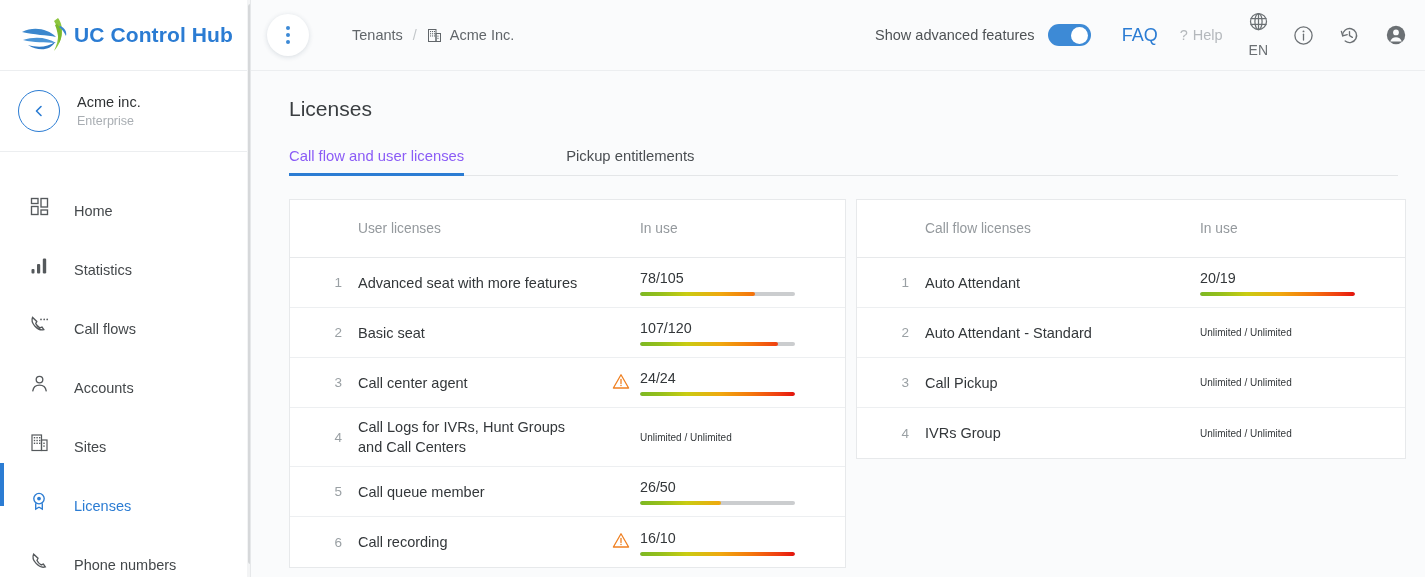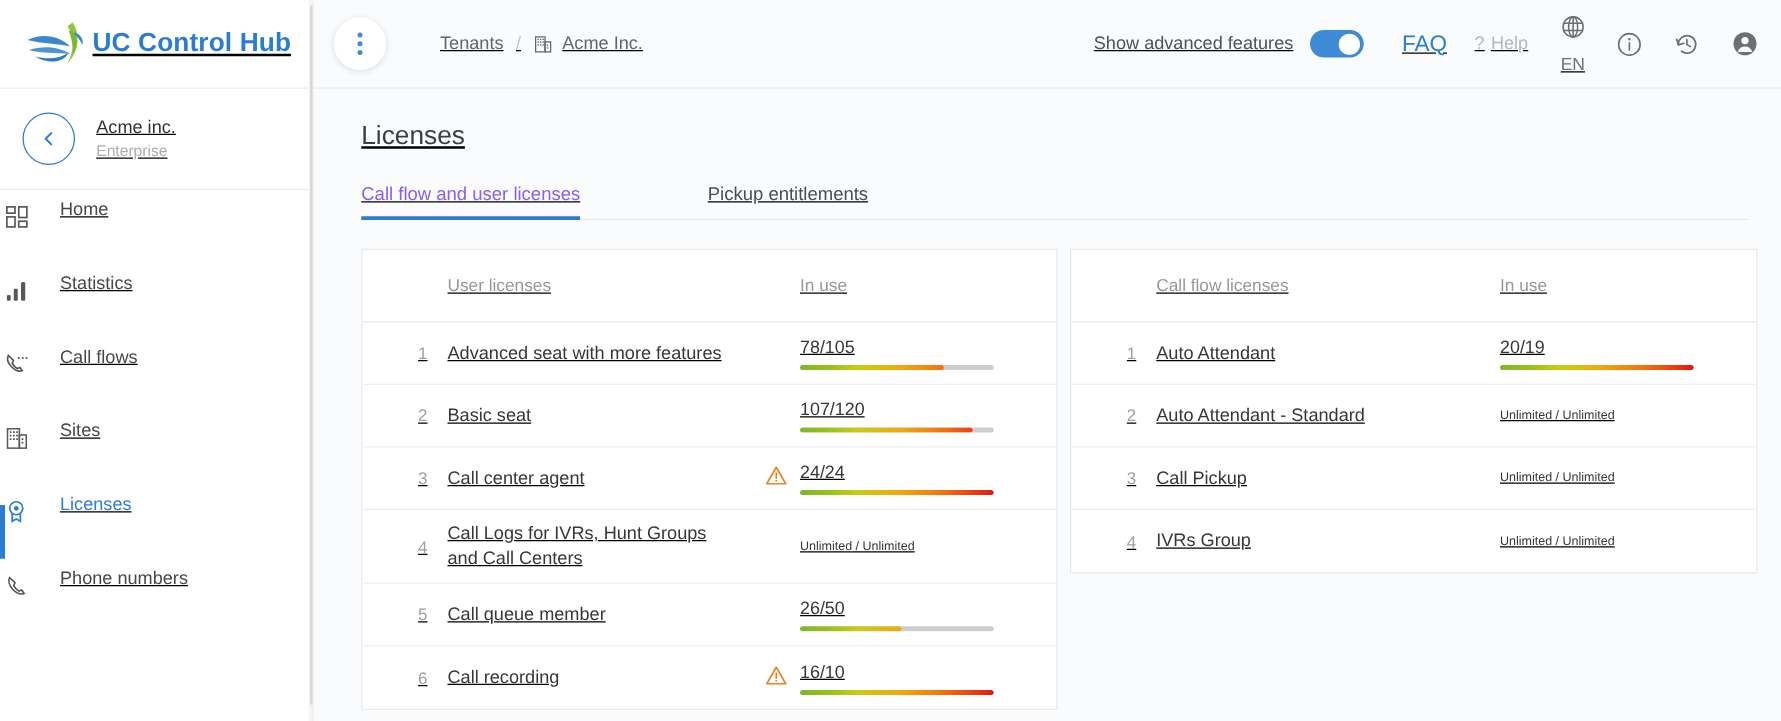--- a/index.html
+++ b/index.html
@@ -2,21 +2,21 @@
 <html><head>
 <meta charset="utf-8">
 <style>
   * { box-sizing: border-box; margin: 0; padding: 0; }
   html, body {
     width: 1425px; height: 577px;
     font-family: "Liberation Sans", sans-serif;
     background: #ffffff;
     overflow: hidden;
   }
-  #app { position: relative; width: 1425px; height: 577px; display: flex; text-decoration: underline; }
+  #app { position: relative; width: 1425px; height: 577px; display: flex; }
 
   
   #sidebar {
     width: 251px; height: 577px;
     background: #ffffff;
     border-right: 1px solid #e6e8ea;
     flex: 0 0 251px;
     position: relative;
     overflow: hidden;
   }
@@ -44,21 +44,22 @@
     display: flex; align-items: center; justify-content: center;
     flex: 0 0 42px;
   }
   .tenant-meta { margin-left: 17px; }
   .tenant-name { font-size: 14.5px; color: #2f3234; line-height: 19px; }
   .tenant-plan { font-size: 12.5px; color: #a9aeb3; line-height: 17px; margin-top: 1px; }
 
   .nav { padding-top: 8px; }
   .nav-item {
     height: 59px;
-    display: flex; align-items: flex-start;
+    display: flex; align-items: flex-end;
+    padding-left: 26px;
     position: relative;
     color: #44484b;
     font-size: 14.5px;
   }
   .nav-item .nav-icon {
     width: 26px; height: 26px; flex: 0 0 26px;
     display: flex; align-items: center; justify-content: center;
     color: #55595c;
   }
   .nav-item .nav-label { margin-left: 22px; }
@@ -254,20 +255,29 @@
           <svg width="20" height="20" viewBox="0 0 20 20" fill="none" stroke="currentColor" stroke-width="1.35" stroke-linecap="round">
               <path d="M3.6 3.4 C2.6 5.6 3.2 9.2 6 12.2 C8.8 15.2 12.4 16.4 14.8 15.6 L13 13 L10.8 13.8 C9.4 13 7.6 11.2 6.8 9.6 L7.8 7.4 Z"></path>
               <circle cx="12" cy="5.4" r=".85" fill="currentColor" stroke="none"></circle>
               <circle cx="15.2" cy="5.4" r=".85" fill="currentColor" stroke="none"></circle>
               <circle cx="18.2" cy="5.4" r=".85" fill="currentColor" stroke="none"></circle>
             </svg>
         </span>
         <span class="nav-label">Call flows</span>
       </div>
 
+      <div class="nav-item">
+        <span class="nav-icon">
+          <svg width="19" height="19" viewBox="0 0 19 19" fill="none" stroke="currentColor" stroke-width="1.35" stroke-linecap="round">
+              <circle cx="9.5" cy="5.6" r="3.3"></circle>
+              <path d="M2.8 16.8 C3.4 12.9 6.3 11.1 9.5 11.1 C12.7 11.1 15.6 12.9 16.2 16.8"></path>
+            </svg>
+        </span>
+        <span class="nav-label">Accounts</span>
+      </div>
 
       <div class="nav-item">
         <span class="nav-icon">
           <svg width="19" height="19" viewBox="0 0 19 19" fill="none" stroke="currentColor" stroke-width="1.2">
               <rect x="2" y="2" width="9.5" height="15.5"></rect>
               <rect x="11.5" y="7" width="5.5" height="10.5"></rect>
               <g fill="currentColor" stroke="none">
                 <rect x="3.8" y="4" width="1.4" height="1.4"></rect>
                 <rect x="6.4" y="4" width="1.4" height="1.4"></rect>
                 <rect x="9" y="4" width="1.4" height="1.4"></rect>

